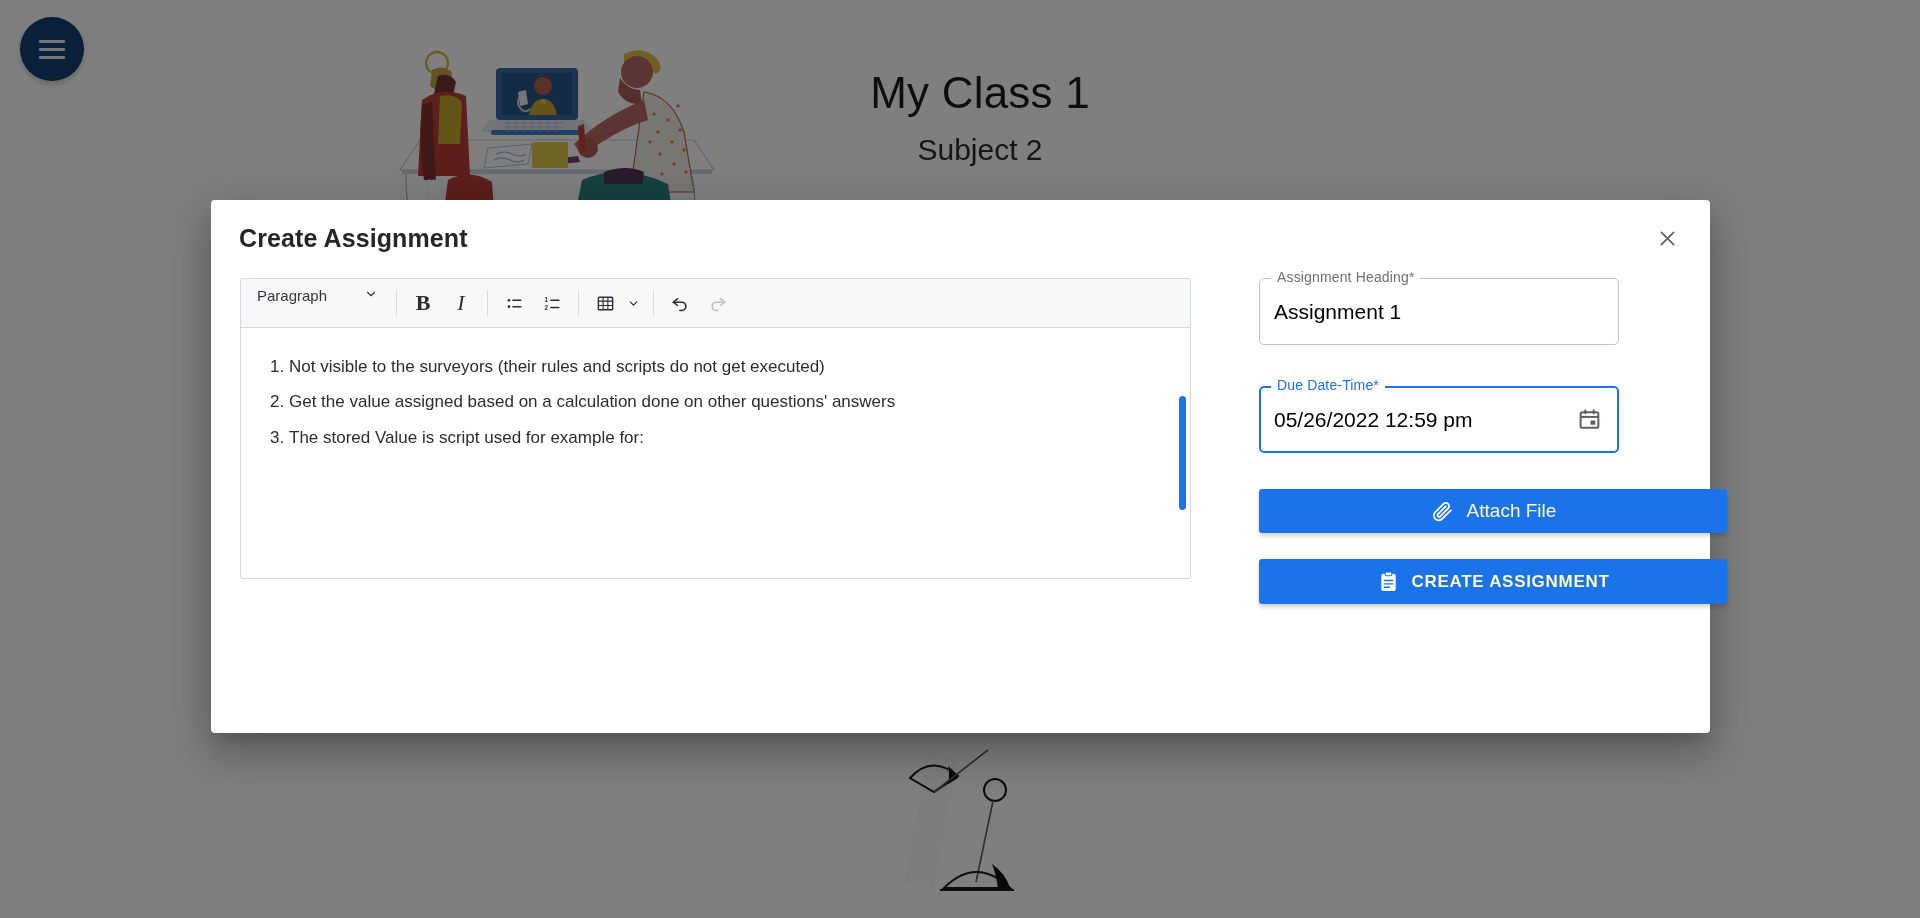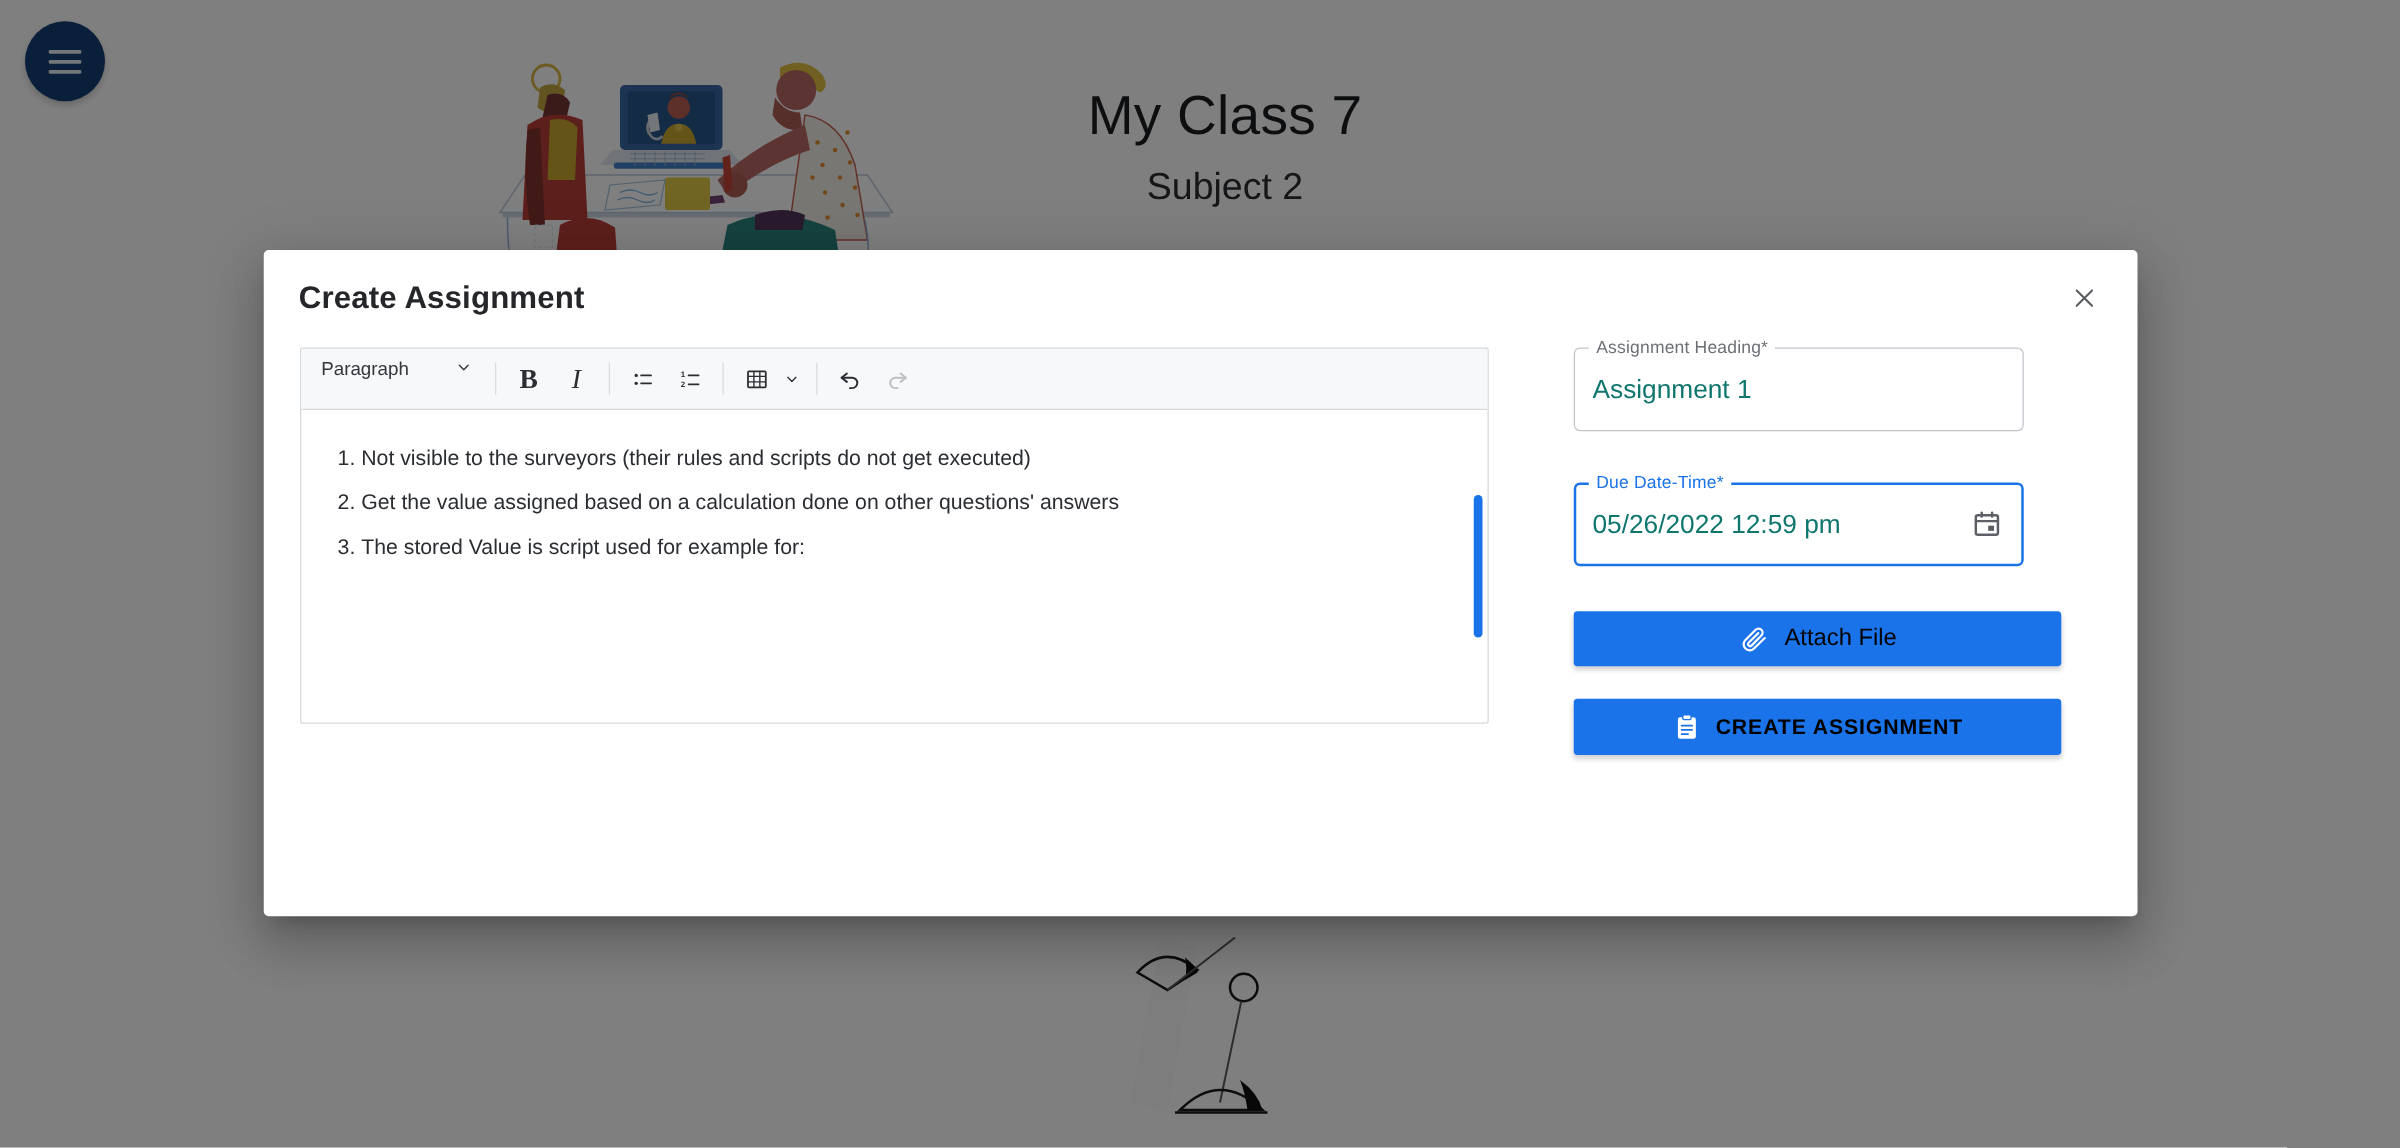--- a/index.html
+++ b/index.html
@@ -262,21 +262,21 @@
     white-space: nowrap;
   }
   .mui-field.focused .mui-legend { color: #1a73e8; }
   .mui-value {
     position: absolute;
     left: 15px;
     top: 0;
     height: 67px;
     line-height: 67px;
     font-size: 21px;
-    color: #0f766e;
+    color: #000000;
     background: transparent;
     border: none;
     outline: none;
     width: 330px;
     font-family: "Liberation Sans", sans-serif;
   }
   .cal-btn {
     position: absolute;
     right: 14px;
     top: 17px;
@@ -289,24 +289,24 @@
     align-items: center;
     justify-content: center;
     color: #5c6066;
   }
 
   .gap-a { height: 41px; }
   .gap-b { height: 36px; }
   .gap-c { height: 26px; }
 
   .btn-primary {
-    width: 390px;
+    width: 468px;
     height: 44px;
     background: #1a73e8;
-    color: #000000;
+    color: #fef9c3;
     border: none;
     border-radius: 3px;
     cursor: pointer;
     display: flex;
     align-items: center;
     justify-content: center;
     gap: 12px;
     font-family: "Liberation Sans", sans-serif;
     box-shadow: 0 3px 4px rgba(0,0,0,0.18);
   }
@@ -390,21 +390,21 @@
         <path d="M96 118 l44 -4 l-4 20 l-44 4z" fill="none" stroke="#9fc0e0" stroke-width="1"></path>
         <path d="M104 124 q8 -4 16 0 q8 4 14 0" fill="none" stroke="#7fb0db" stroke-width="1.1"></path>
         <path d="M102 130 q8 -4 16 0 q8 4 14 0" fill="none" stroke="#7fb0db" stroke-width="1.1"></path>
 
         <path d="M14 144 q0 30 4 36" fill="none" stroke="#8fb3d8" stroke-width="1.2"></path>
         <path d="M300 146 q4 20 2 34" fill="none" stroke="#8fb3d8" stroke-width="1.2"></path>
       </g>
     </svg>
 
     <div class="class-header">
-      <div class="class-title">My Class 7</div>
+      <div class="class-title">My Class 1</div>
       <div class="class-subtitle">Subject 2</div>
     </div>
 
     <svg class="lamp-illustration" viewBox="0 0 230 180">
       <path d="M28 10 L58 18 L34 150 L4 142 Z" fill="#000" opacity="0.015"></path>
       <path d="M10 38 q22 -24 48 -2 l-24 16 z" fill="none" stroke="#1a1a1a" stroke-width="2"></path>
       <path d="M48 26 q10 8 10 12 l-10 6 q2 -10 0 -18z" fill="#111"></path>
       <line x1="34" y1="52" x2="88" y2="10" stroke="#5a5a5a" stroke-width="1.6"></line>
       <circle cx="95" cy="50" r="11" fill="none" stroke="#1a1a1a" stroke-width="2"></circle>
       <line x1="93" y1="61" x2="76" y2="142" stroke="#5a5a5a" stroke-width="1.6"></line>

